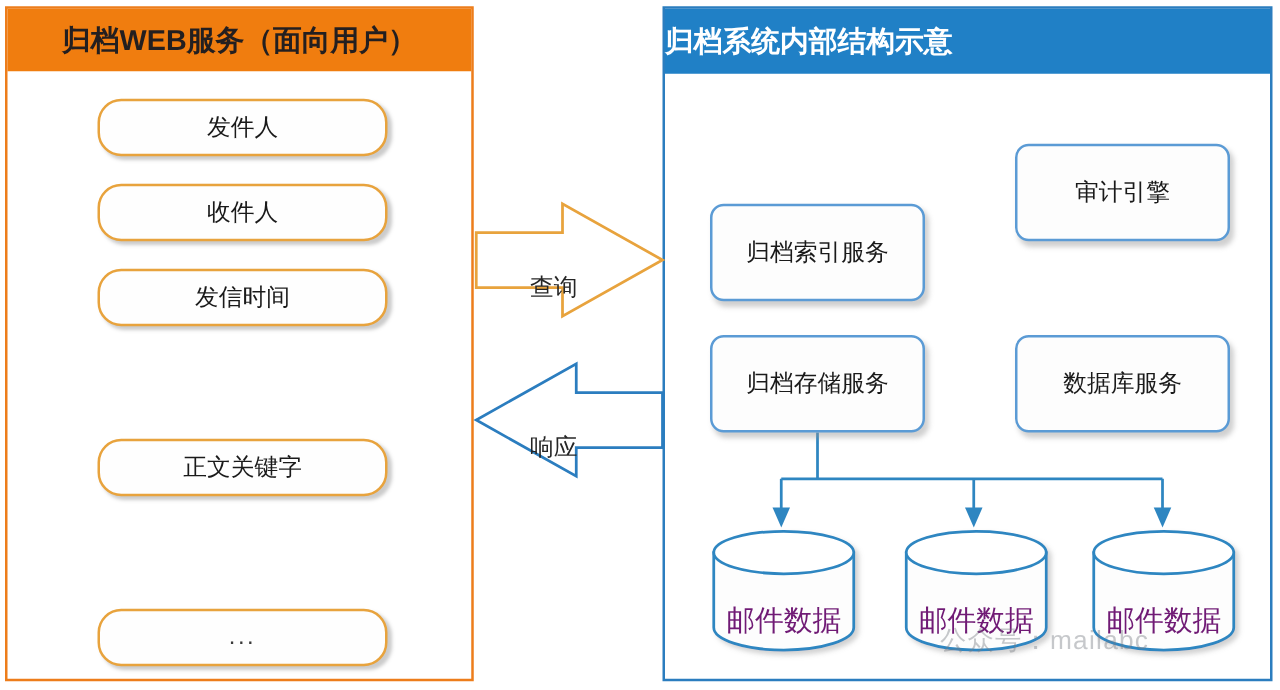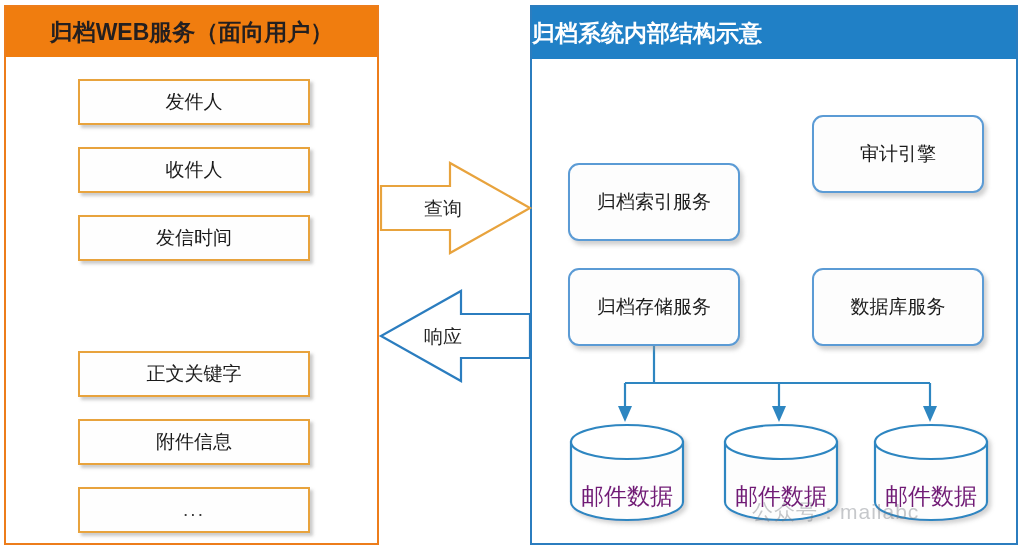--- a/index.html
+++ b/index.html
@@ -60,21 +60,21 @@
     width: 100%;
     height: 486px;
   }
   .left-item {
     position: absolute;
     left: 72px;
     width: 232px;
     height: 46px;
     background: #FEFEFE;
     border: 2px solid #E8A33D;
-    border-radius: 0;
+    border-radius: 19px;
     box-sizing: border-box;
     display: flex;
     align-items: center;
     justify-content: center;
     box-shadow: 3px 3px 3px rgba(140,140,140,0.45);
   }
   .left-item-label {
     font-size: 19px;
     color: #1A1A1A;
     white-space: nowrap;
@@ -165,20 +165,21 @@
     height: 552px;
     pointer-events: none;
   }
 
   
   .arrow-label {
     position: absolute;
     font-size: 19px;
     color: #262626;
     white-space: nowrap;
+    margin-top: 21px;
   }
   .label-query    { left: 424px; top: 196px; }
   .label-response { left: 424px; top: 324px; }
 
   
   .watermark {
     position: absolute;
     left: 752px;
     top: 498px;
     font-size: 21px;
@@ -202,23 +203,20 @@
         <span class="left-item-label">发件人</span>
       </div>
       <div class="left-item" style="top:90px">
         <span class="left-item-label">收件人</span>
       </div>
       <div class="left-item" style="top:158px">
         <span class="left-item-label">发信时间</span>
       </div>
       <div class="left-item" style="top:294px">
         <span class="left-item-label">正文关键字</span>
-      </div>
-      <div class="left-item" style="top:362px">
-        <span class="left-item-label">附件信息</span>
       </div>
       <div class="left-item" style="top:430px">
         <span class="left-item-label ellipsis">...</span>
       </div>
     </div>
   </div>
 
   <div class="panel-right">
     <div class="panel-right-header">
       <span class="panel-right-header-text">归档系统内部结构示意</span>

